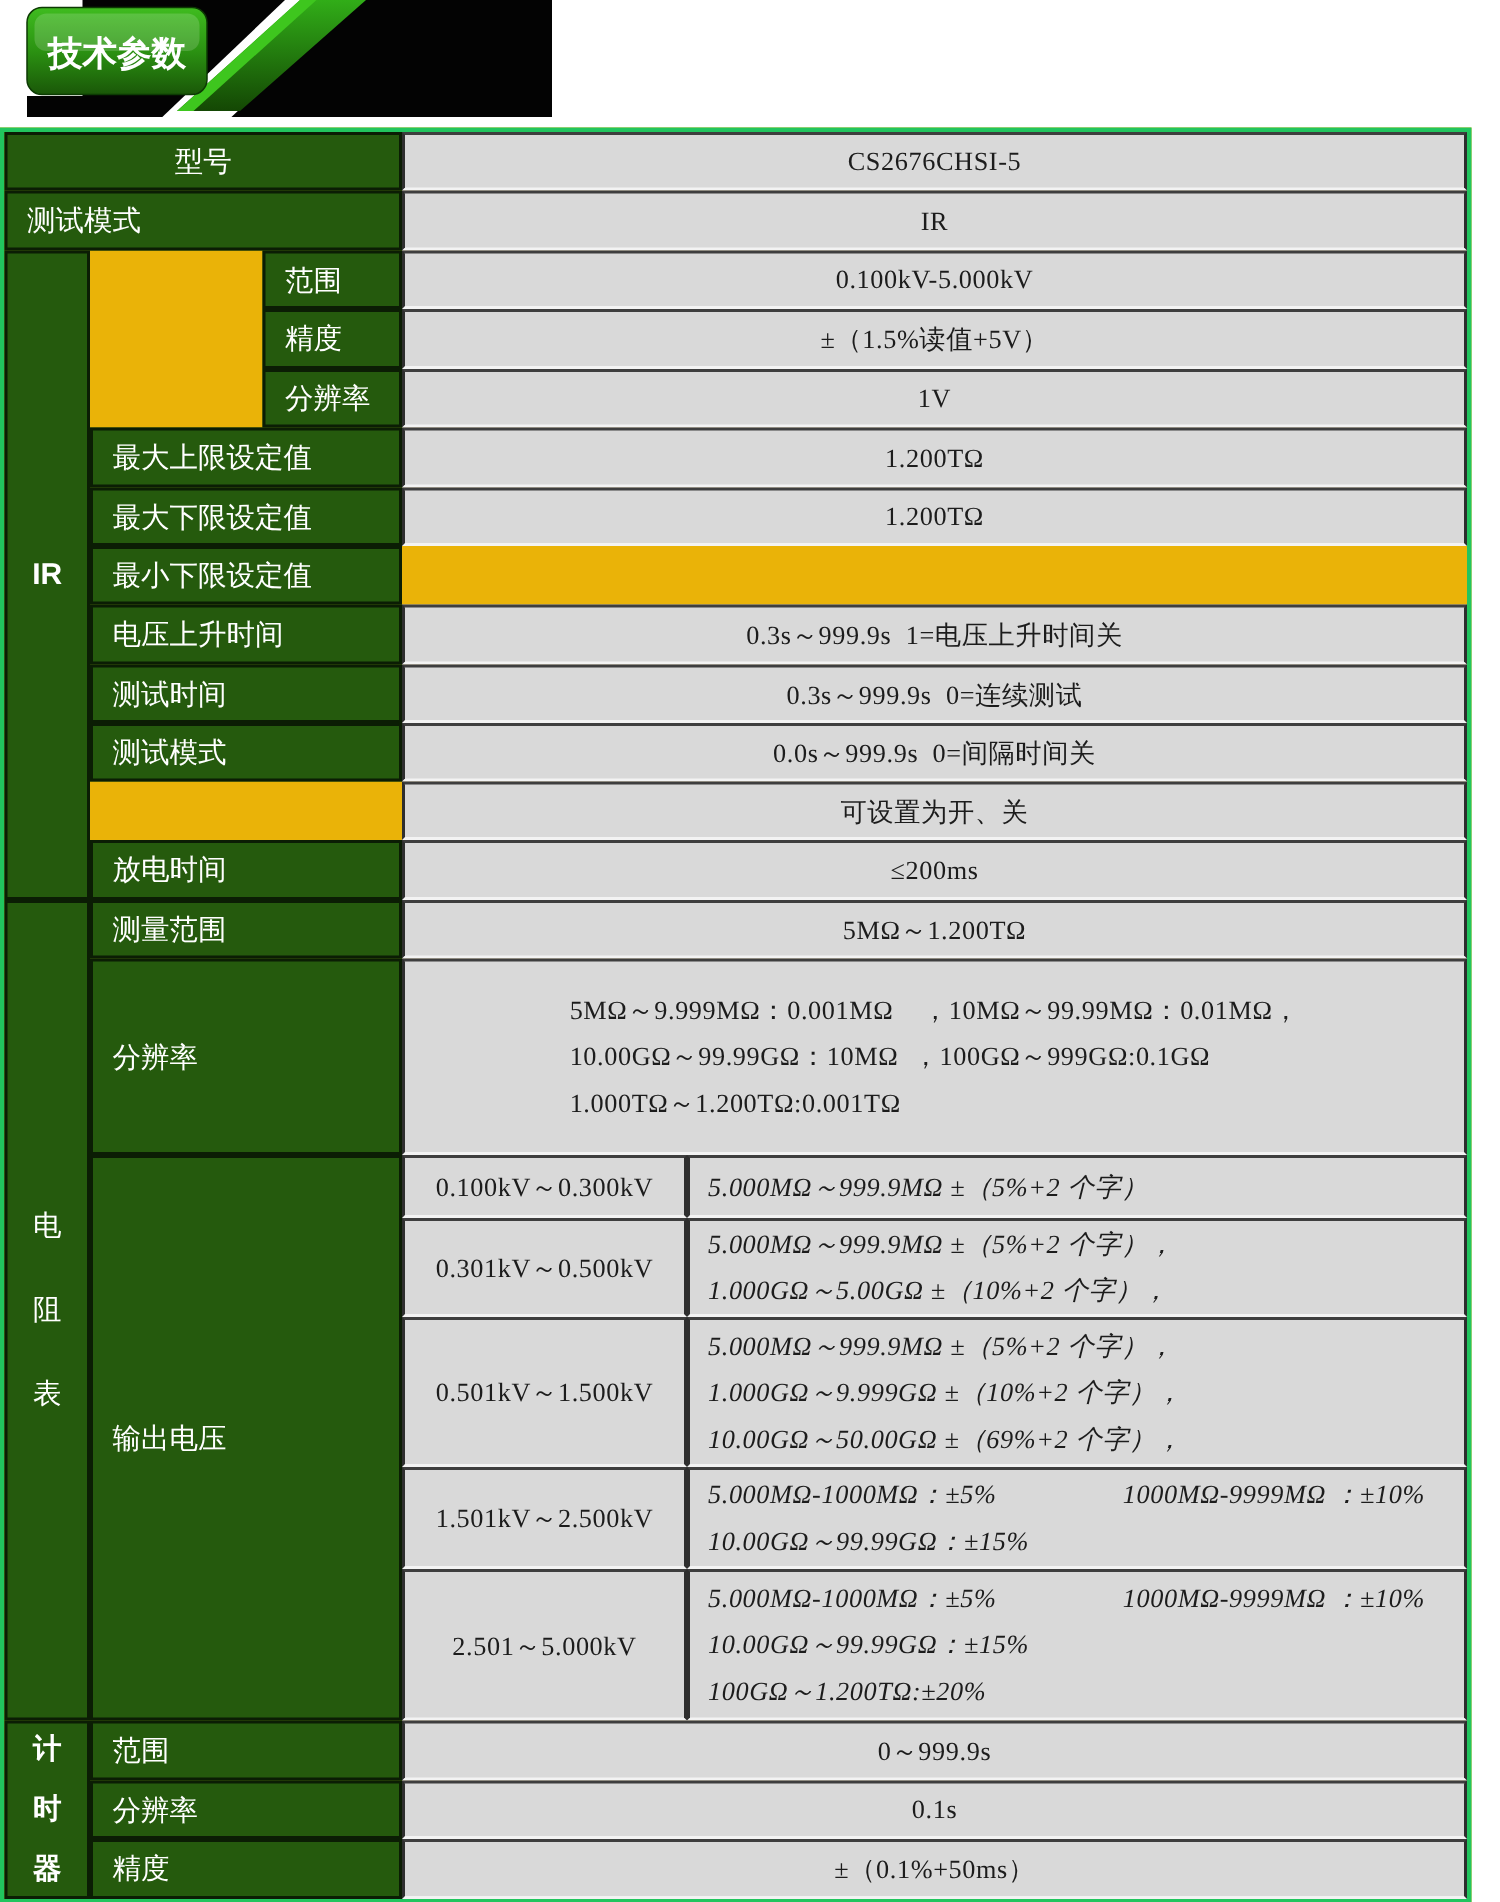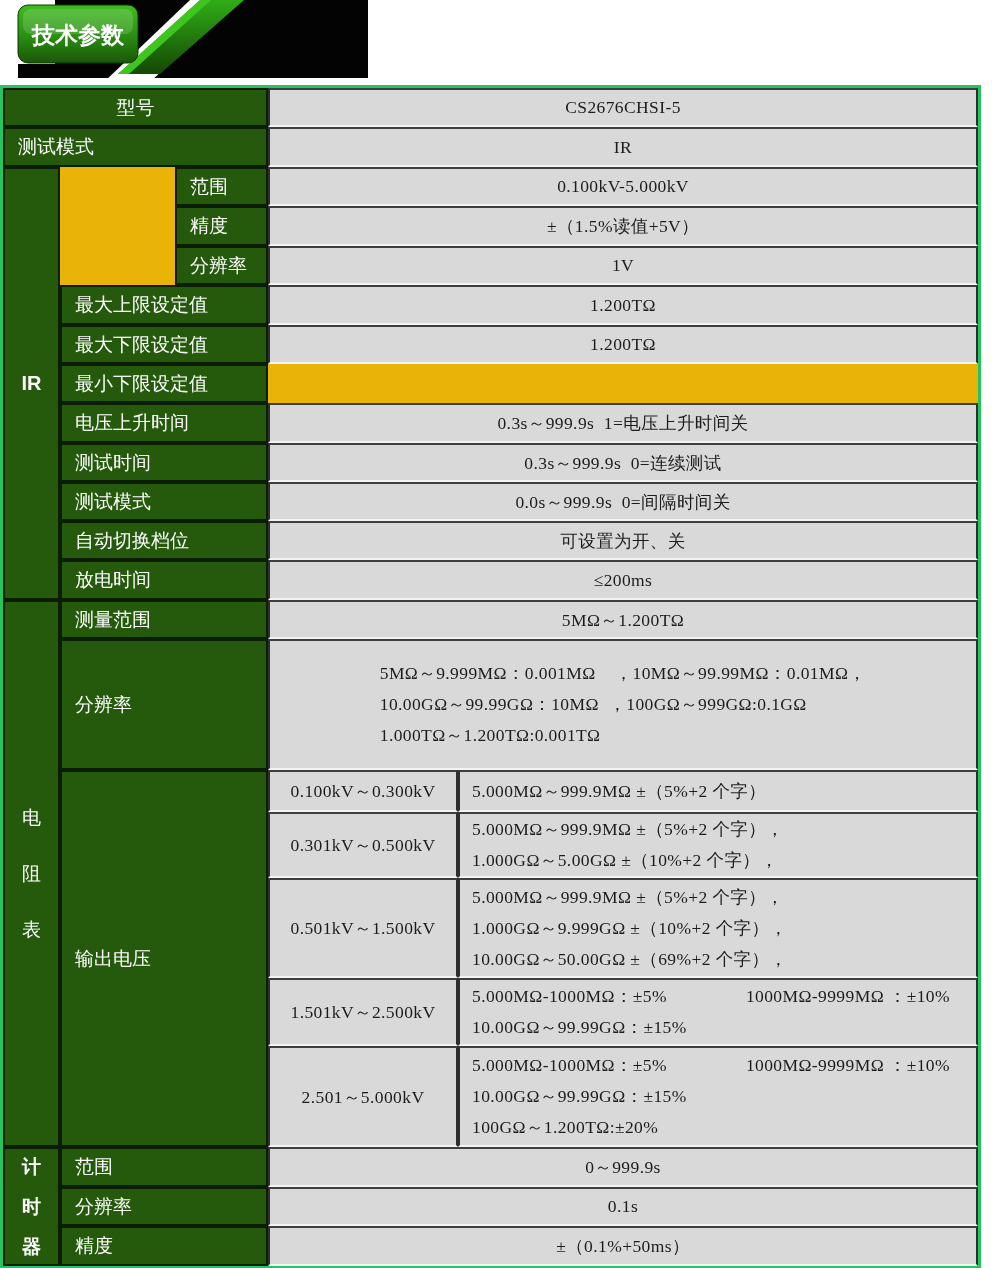--- a/index.html
+++ b/index.html
@@ -35,21 +35,21 @@
     border-right:2px solid #2e2e2e;
     border-top:2px solid #3e3e3e;
     border-bottom:2px solid #f3f3f3;
     color:#1c1c1c;
     font-family:"Liberation Serif","DejaVu Serif",serif;
     font-size:17.5px;
     letter-spacing:0.4px;
   }
   .gray.center{justify-content:center;text-align:center;}
   .gray.colcenter{flex-direction:column;justify-content:center;align-items:center;}
-  .gray.colleft{flex-direction:column;justify-content:center;align-items:flex-start;padding-left:12px;padding-right:10px;}
+  .gray.colleft{flex-direction:column;justify-content:center;align-items:flex-start;padding-left:12px;padding-right:10px;font-style:italic;}
   .line{white-space:pre-wrap;line-height:31px;}
   .line.split{display:flex;width:100%;justify-content:space-between;padding-right:16px;box-sizing:border-box;}
   .vstack{display:flex;flex-direction:column;align-items:center;justify-content:center;width:100%;}
   .vlabel{font-size:19px;line-height:1;}
   .vgap-wide{gap:37px;}
   .vgap-narrow{gap:21px;}
   .bold{font-weight:bold;}
   .two-line{text-align:center;line-height:36px;}
   .innerblock{text-align:left;}
   .val{white-space:pre-wrap;}
@@ -106,21 +106,20 @@
 
   <div class="cell green left" style="grid-area:9/2/10/4">电压上升时间</div>
   <div class="cell gray center val" style="grid-area:9/4/10/6">0.3s～999.9s  1=电压上升时间关</div>
 
   <div class="cell green left" style="grid-area:10/2/11/4">测试时间</div>
   <div class="cell gray center val" style="grid-area:10/4/11/6">0.3s～999.9s  0=连续测试</div>
 
   <div class="cell green left" style="grid-area:11/2/12/4">测试模式</div>
   <div class="cell gray center val" style="grid-area:11/4/12/6">0.0s～999.9s  0=间隔时间关</div>
 
-  <div class="cell green left" style="grid-area:12/2/13/4">自动切换档位</div>
   <div class="cell gray center" style="grid-area:12/4/13/6">可设置为开、关</div>
 
   <div class="cell green left" style="grid-area:13/2/14/4">放电时间</div>
   <div class="cell gray center" style="grid-area:13/4/14/6">≤200ms</div>
 
   <div class="cell green center" style="grid-area:14/1/21/2">
     <div class="vstack vgap-wide">
       <span class="vlabel">电</span>
       <span class="vlabel">阻</span>
       <span class="vlabel">表</span>

